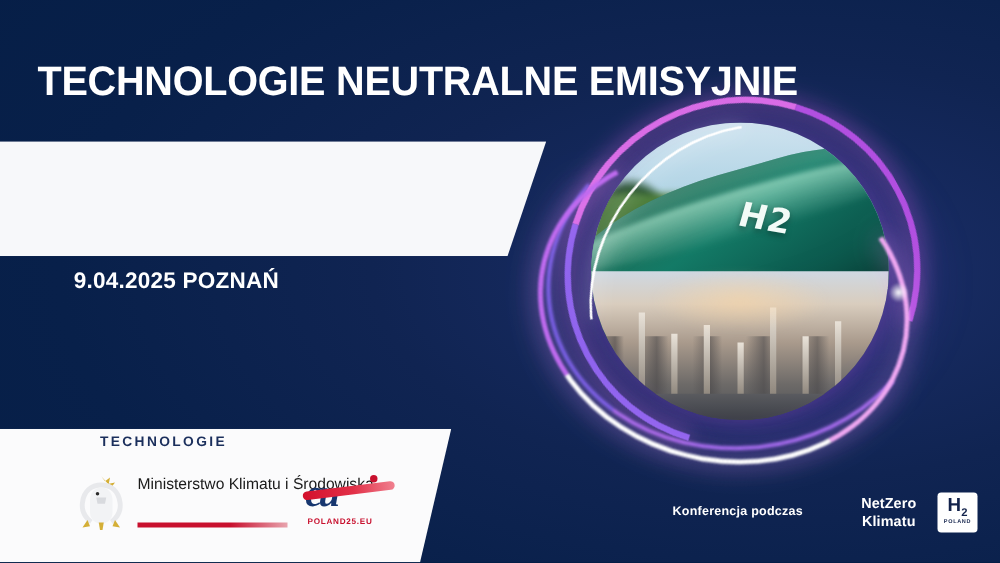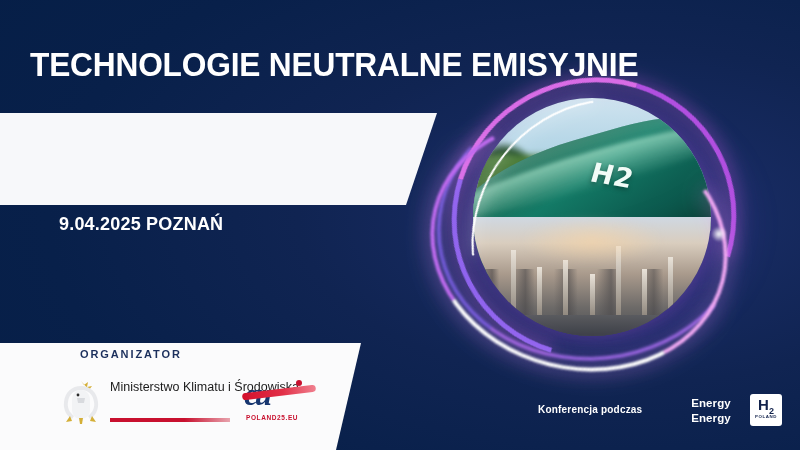--- a/index.html
+++ b/index.html
@@ -272,21 +272,21 @@
     <div class="spark"></div>
   </div>
 
   <div class="headline">TECHNOLOGIE NEUTRALNE EMISYJNIE</div>
 
   <div class="subtitle-band"></div>
 
   <div class="date-line">9.04.2025 POZNAŃ</div>
 
   <div class="organizer-panel"></div>
-  <div class="organizer-title">ORGANIZATOR</div>
+  <div class="organizer-title">TECHNOLOGIE</div>
 
   <div class="ministry">
     <svg class="eagle" viewBox="0 0 46 50">
       <g>
         <path d="M23 5 L26 9 L30 6 L29 11 L34 10 L31 14 Z" fill="#d4af37"></path>
         <path d="M23 10 C14 10 7 16 6 26 C5 34 9 40 14 43 L16 40 C11 36 9 31 10 26 C11 18 16 14 23 14 C30 14 35 18 36 26 C37 31 35 36 30 40 L32 43 C37 40 41 34 40 26 C39 16 32 10 23 10 Z" fill="#e8e9ec"></path>
         <path d="M23 14 C18 14 14 18 14 24 L14 34 C14 39 18 43 23 43 C28 43 32 39 32 34 L32 24 C32 18 28 14 23 14 Z" fill="#f2f3f5"></path>
         <path d="M19 22 L27 22 L26 27 L20 27 Z" fill="#d8dade"></path>
         <circle cx="20" cy="19" r="1.4" fill="#2b2b2b"></circle>
         <path d="M12 40 L8 46 L14 45 Z" fill="#d4af37"></path>
@@ -299,19 +299,19 @@
   </div>
 
   <div class="poland25">
     <div class="p25-eu">eu</div>
     <div class="p25-swoosh"></div>
     <div class="p25-dot"></div>
     <div class="p25-caption">POLAND25.EU</div>
   </div>
 
   <div class="partner-label">Konferencja podczas</div>
-  <div class="netzero">Energy Energy</div>
+  <div class="netzero">NetZero Klimatu</div>
   <div class="h2-badge">
     <div class="h2-mark"><span>H</span><sub>2</sub></div>
     <div class="h2-sub">POLAND</div>
   </div>
 
 </div>
 
 </body></html>

